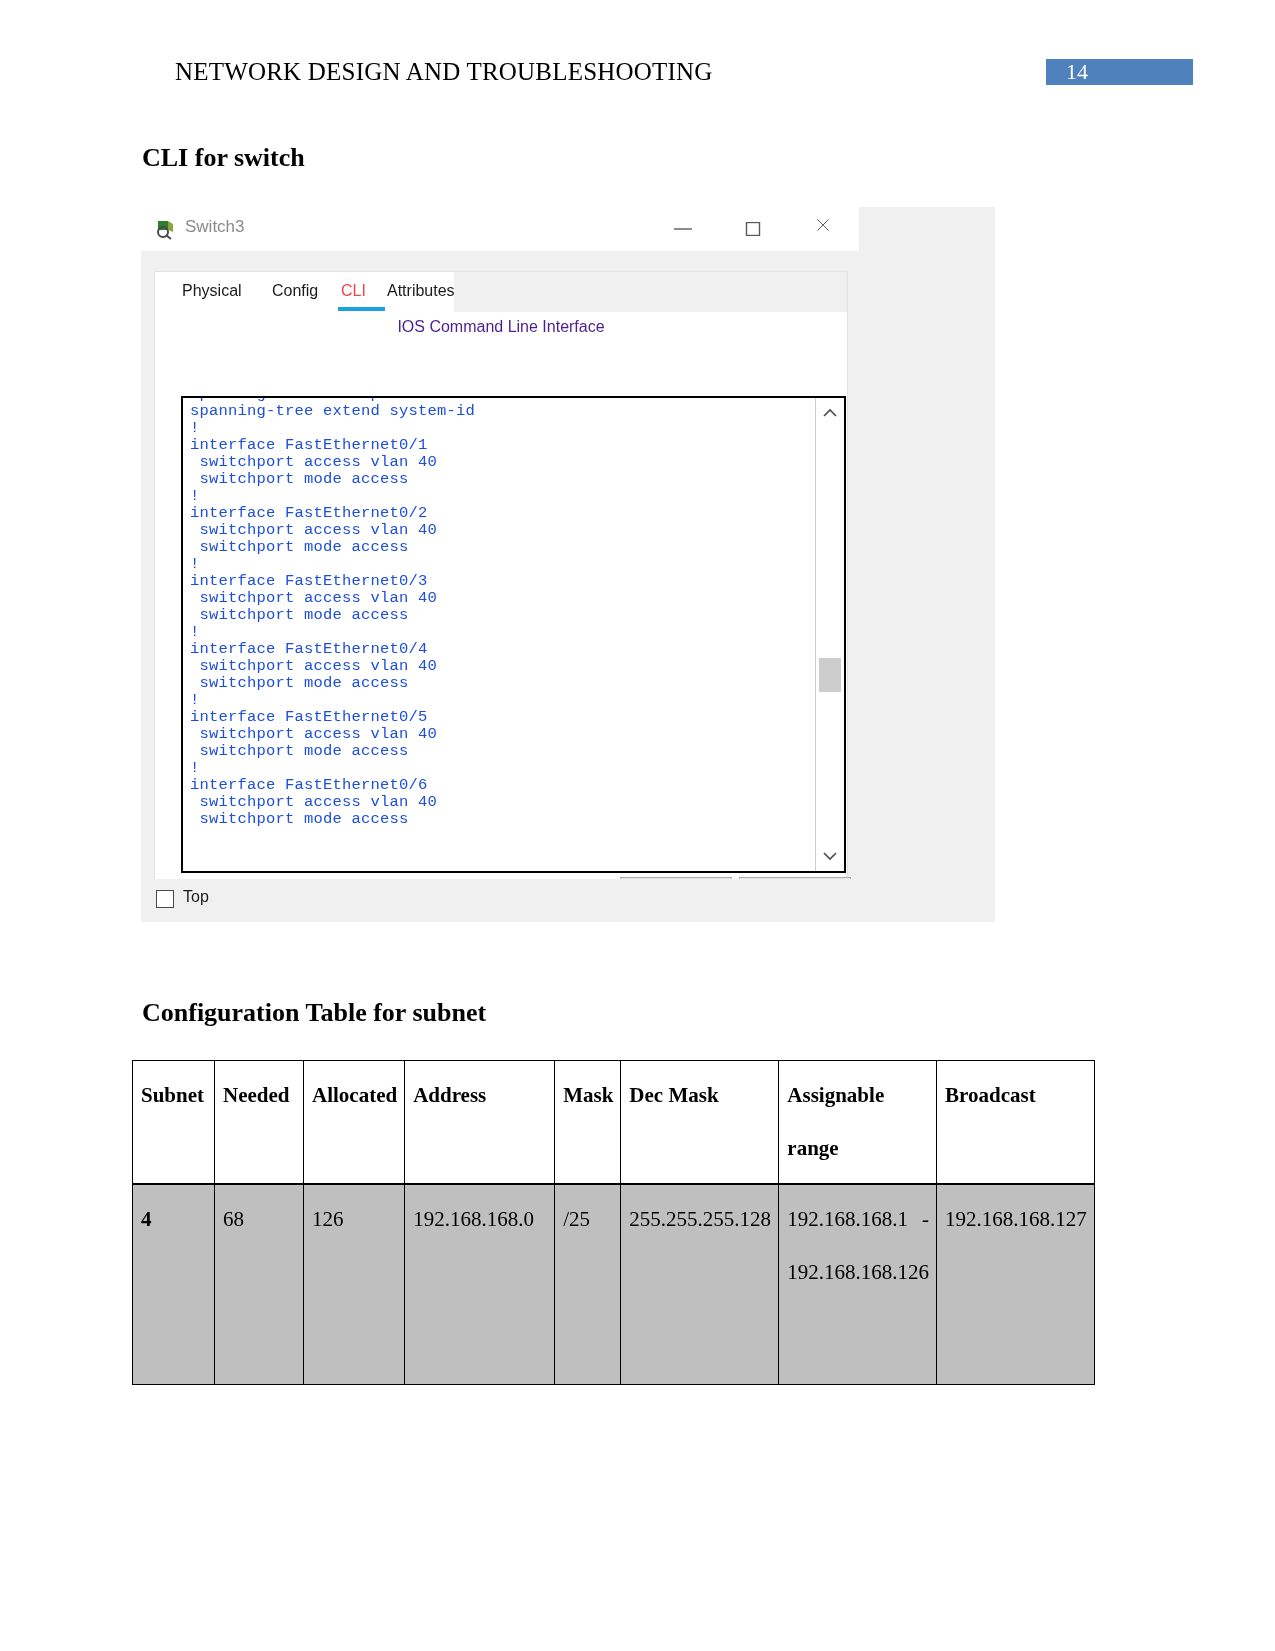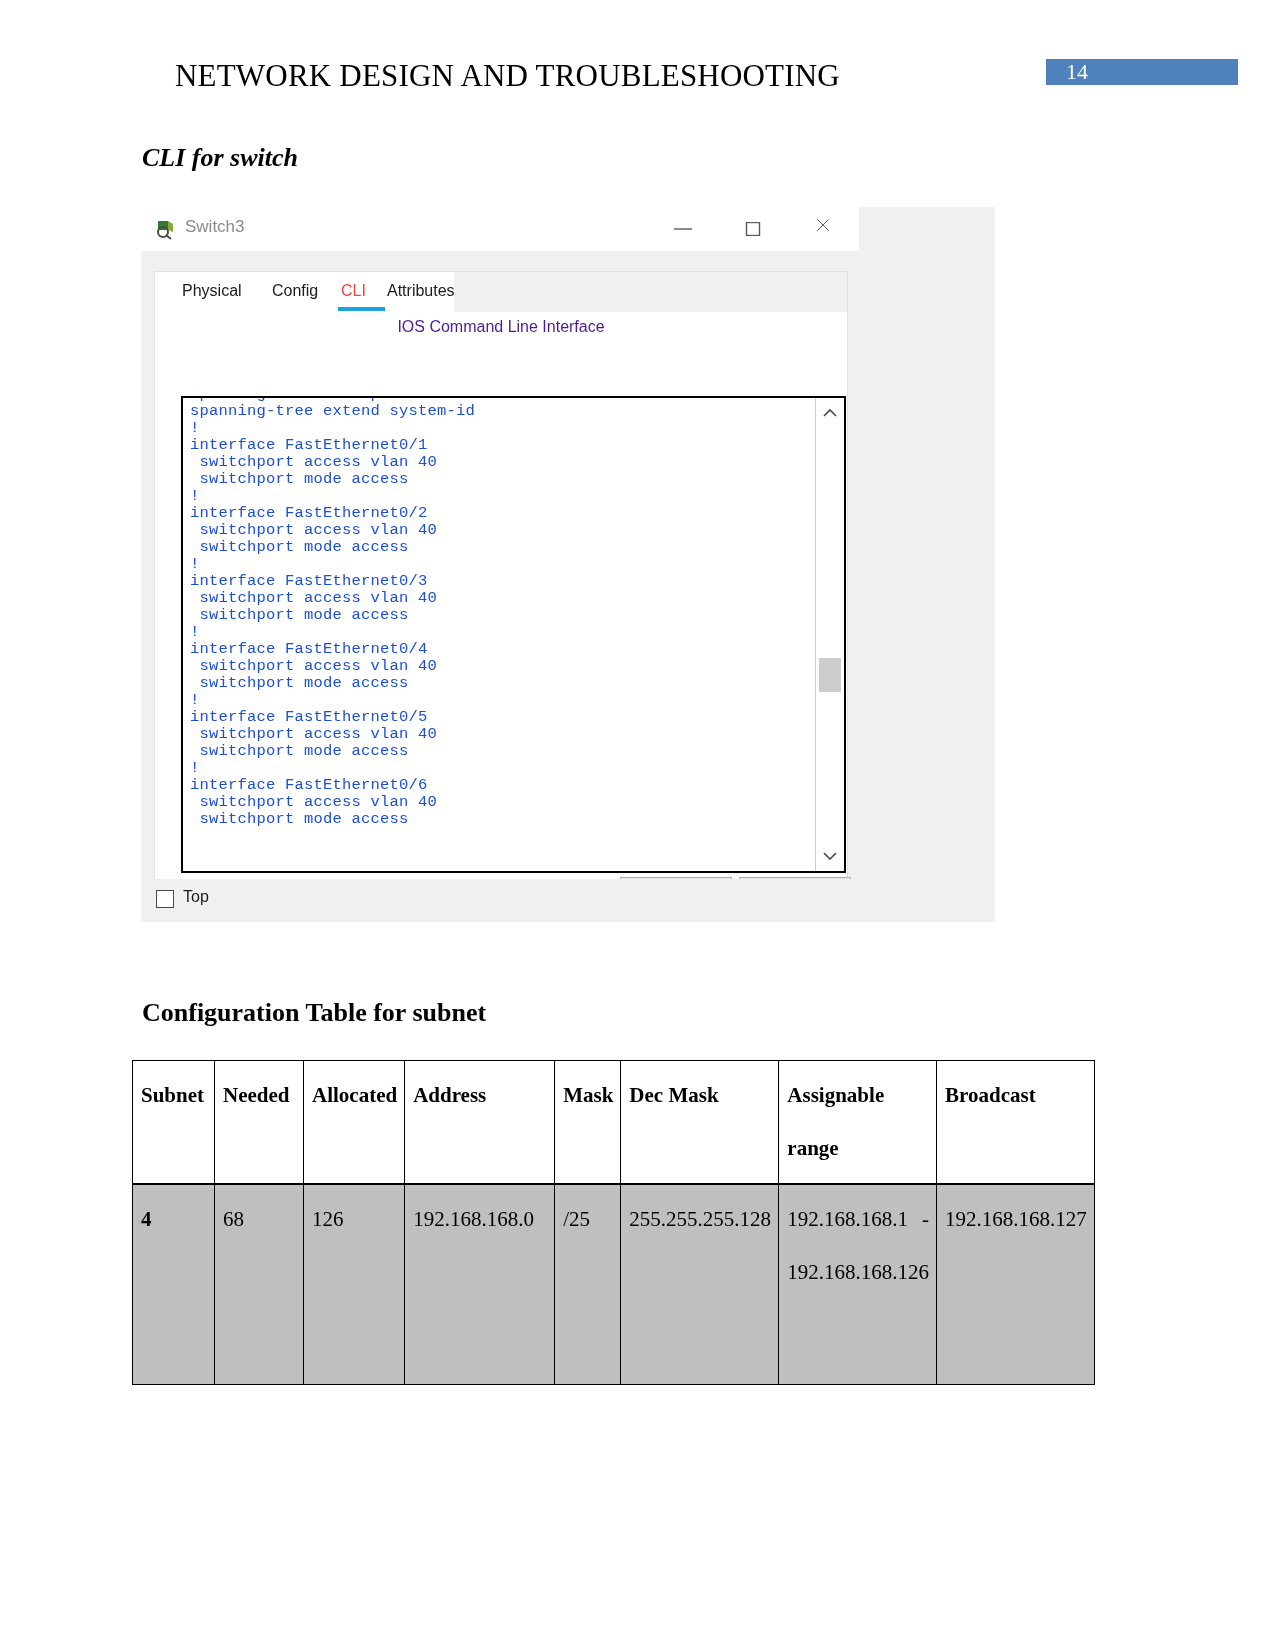--- a/index.html
+++ b/index.html
@@ -22,52 +22,51 @@
     left: 0;
     top: 58px;
     width: 1275px;
     height: 40px;
   }
   .doc-header-title {
     position: absolute;
     left: 175px;
     top: 0;
     font-family: "Liberation Serif", serif;
-    font-size: 31px;
+    font-size: 25px;
     letter-spacing: 0.2px;
     white-space: nowrap;
   }
   .page-badge {
     position: absolute;
     left: 1046px;
     top: 59px;
     width: 147px;
     height: 26px;
     background: #4f81bd;
-    padding-left: 45px;
   }
   .page-badge-num {
     position: absolute;
     left: 20px;
     top: -1px;
     color: #ffffff;
     font-family: "Liberation Serif", serif;
     font-size: 22px;
     line-height: 27px;
   }
 
   
   .section-heading {
     position: absolute;
     font-family: "Liberation Serif", serif;
     font-weight: bold;
     font-size: 26px;
     white-space: nowrap;
   }
-  #heading-cli  { left: 142px; top: 143px; font-style: italic; }
+  #heading-cli  { left: 142px; top: 143px; }
   #heading-table{ left: 142px; top: 998px; }
 
   
   .pt-window {
     position: absolute;
     left: 141px;
     top: 207px;
     width: 854px;
     height: 715px;
     background: #f0f0f0;

